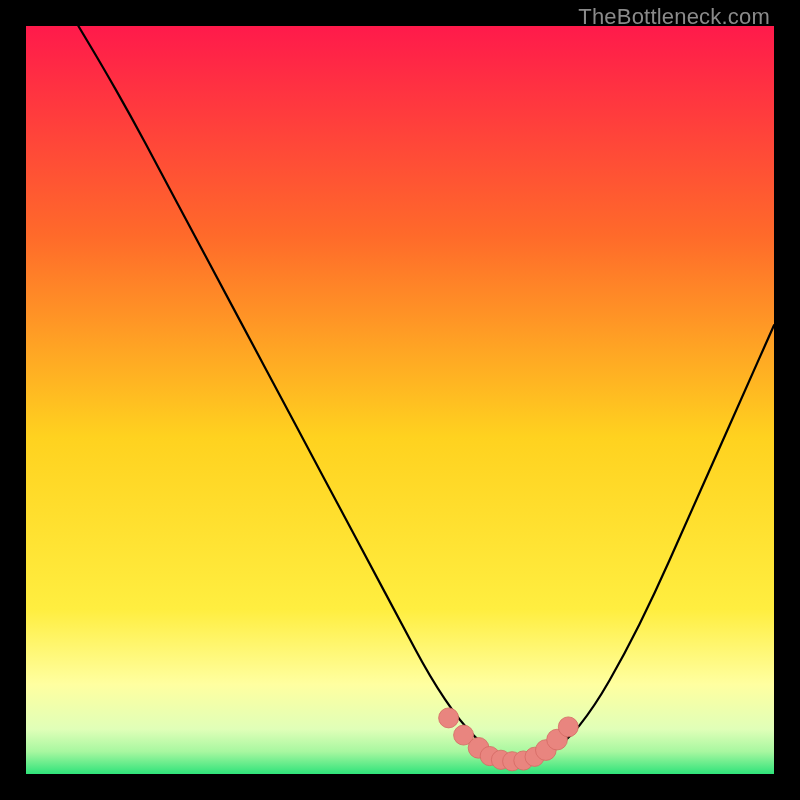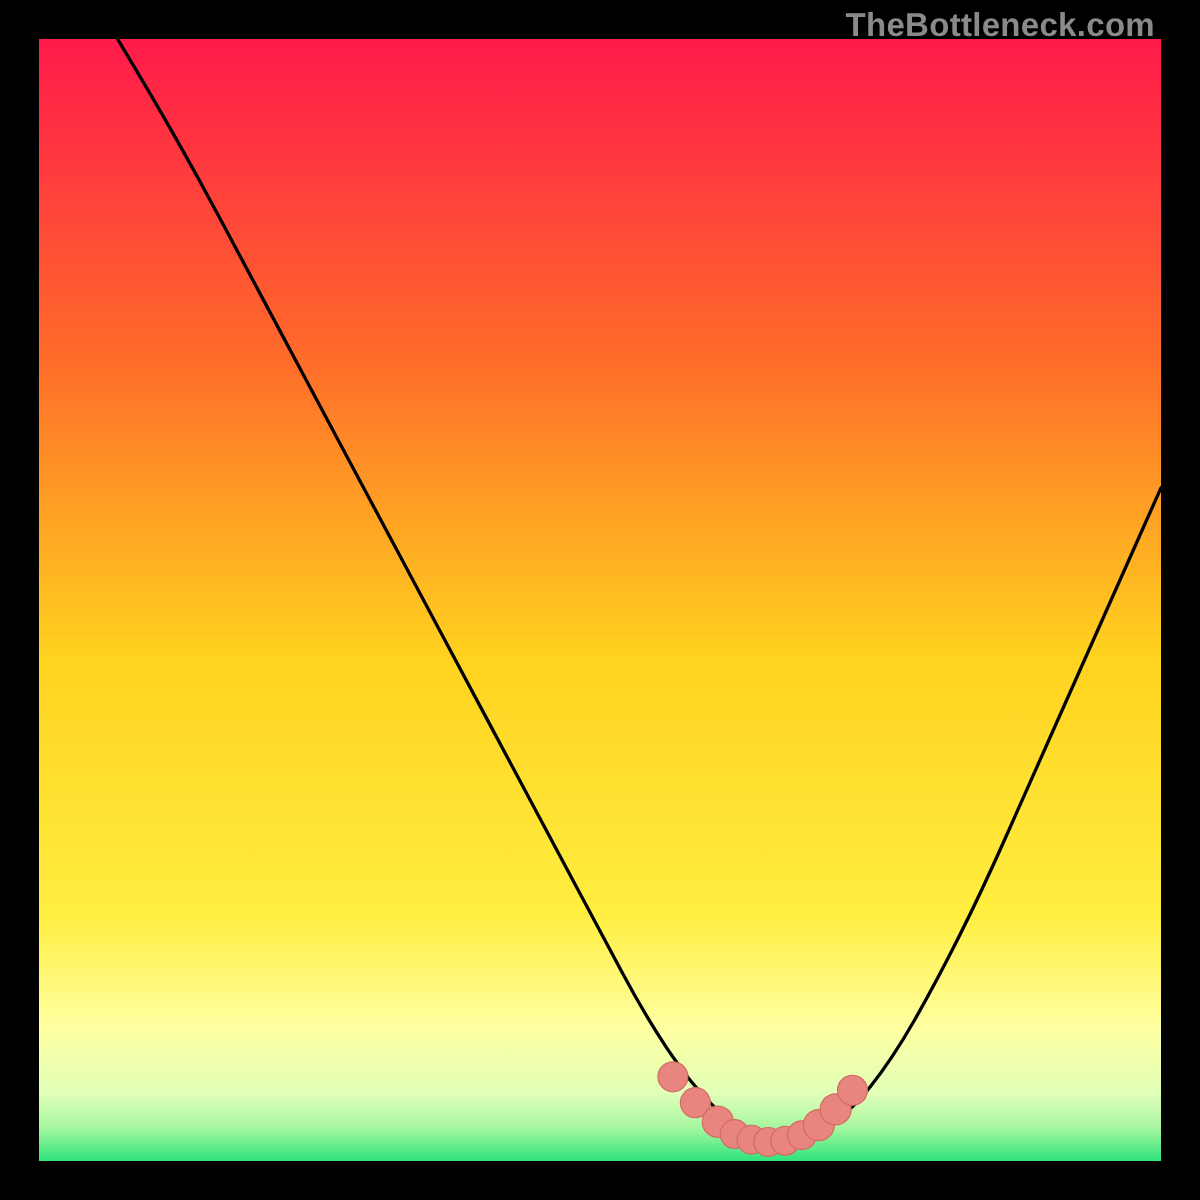--- a/index.html
+++ b/index.html
@@ -24,21 +24,21 @@
     top: 0;
     width: 748px;
     height: 748px;
   }
   .watermark {
     position: absolute;
     top: 4px;
     right: 30px;
     font-family: Arial, Helvetica, sans-serif;
     font-size: 22px;
-    font-weight: bold;
+    font-weight: normal;
     color: #8a8a8a;
     letter-spacing: 0.2px;
     user-select: none;
   }
   svg {
     display: block;
   }
 </style>
 </head>
 <body>

